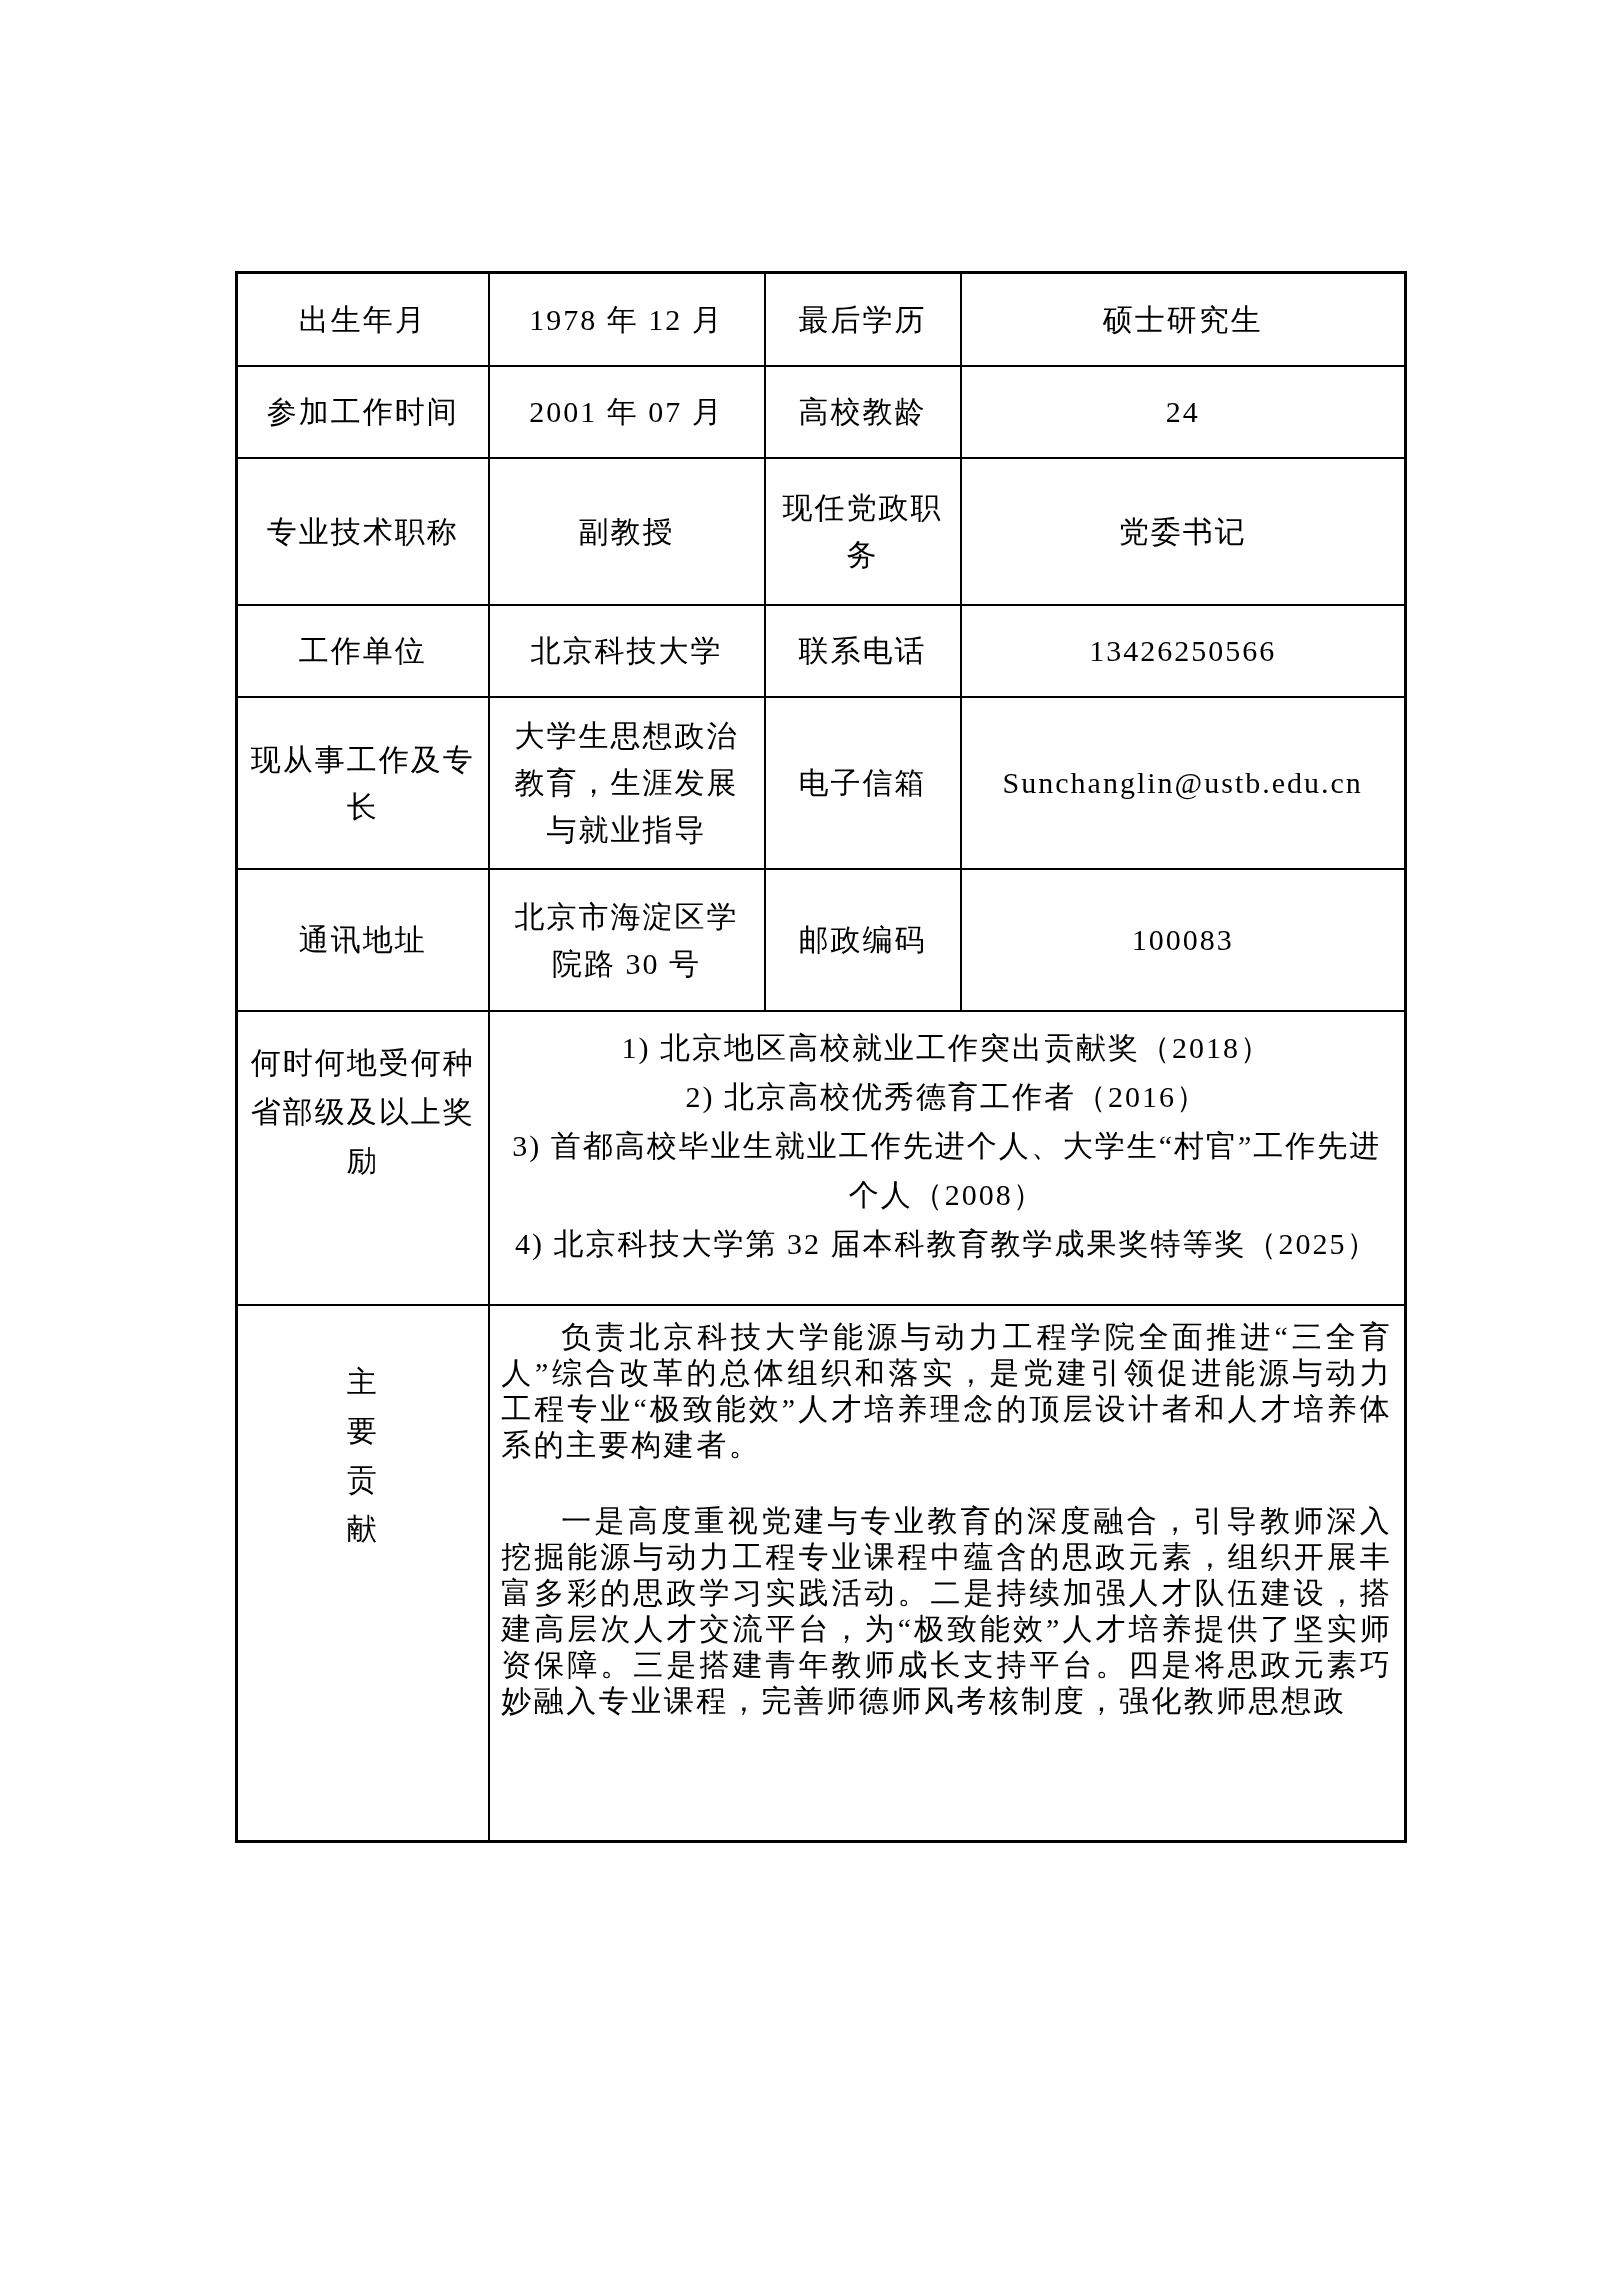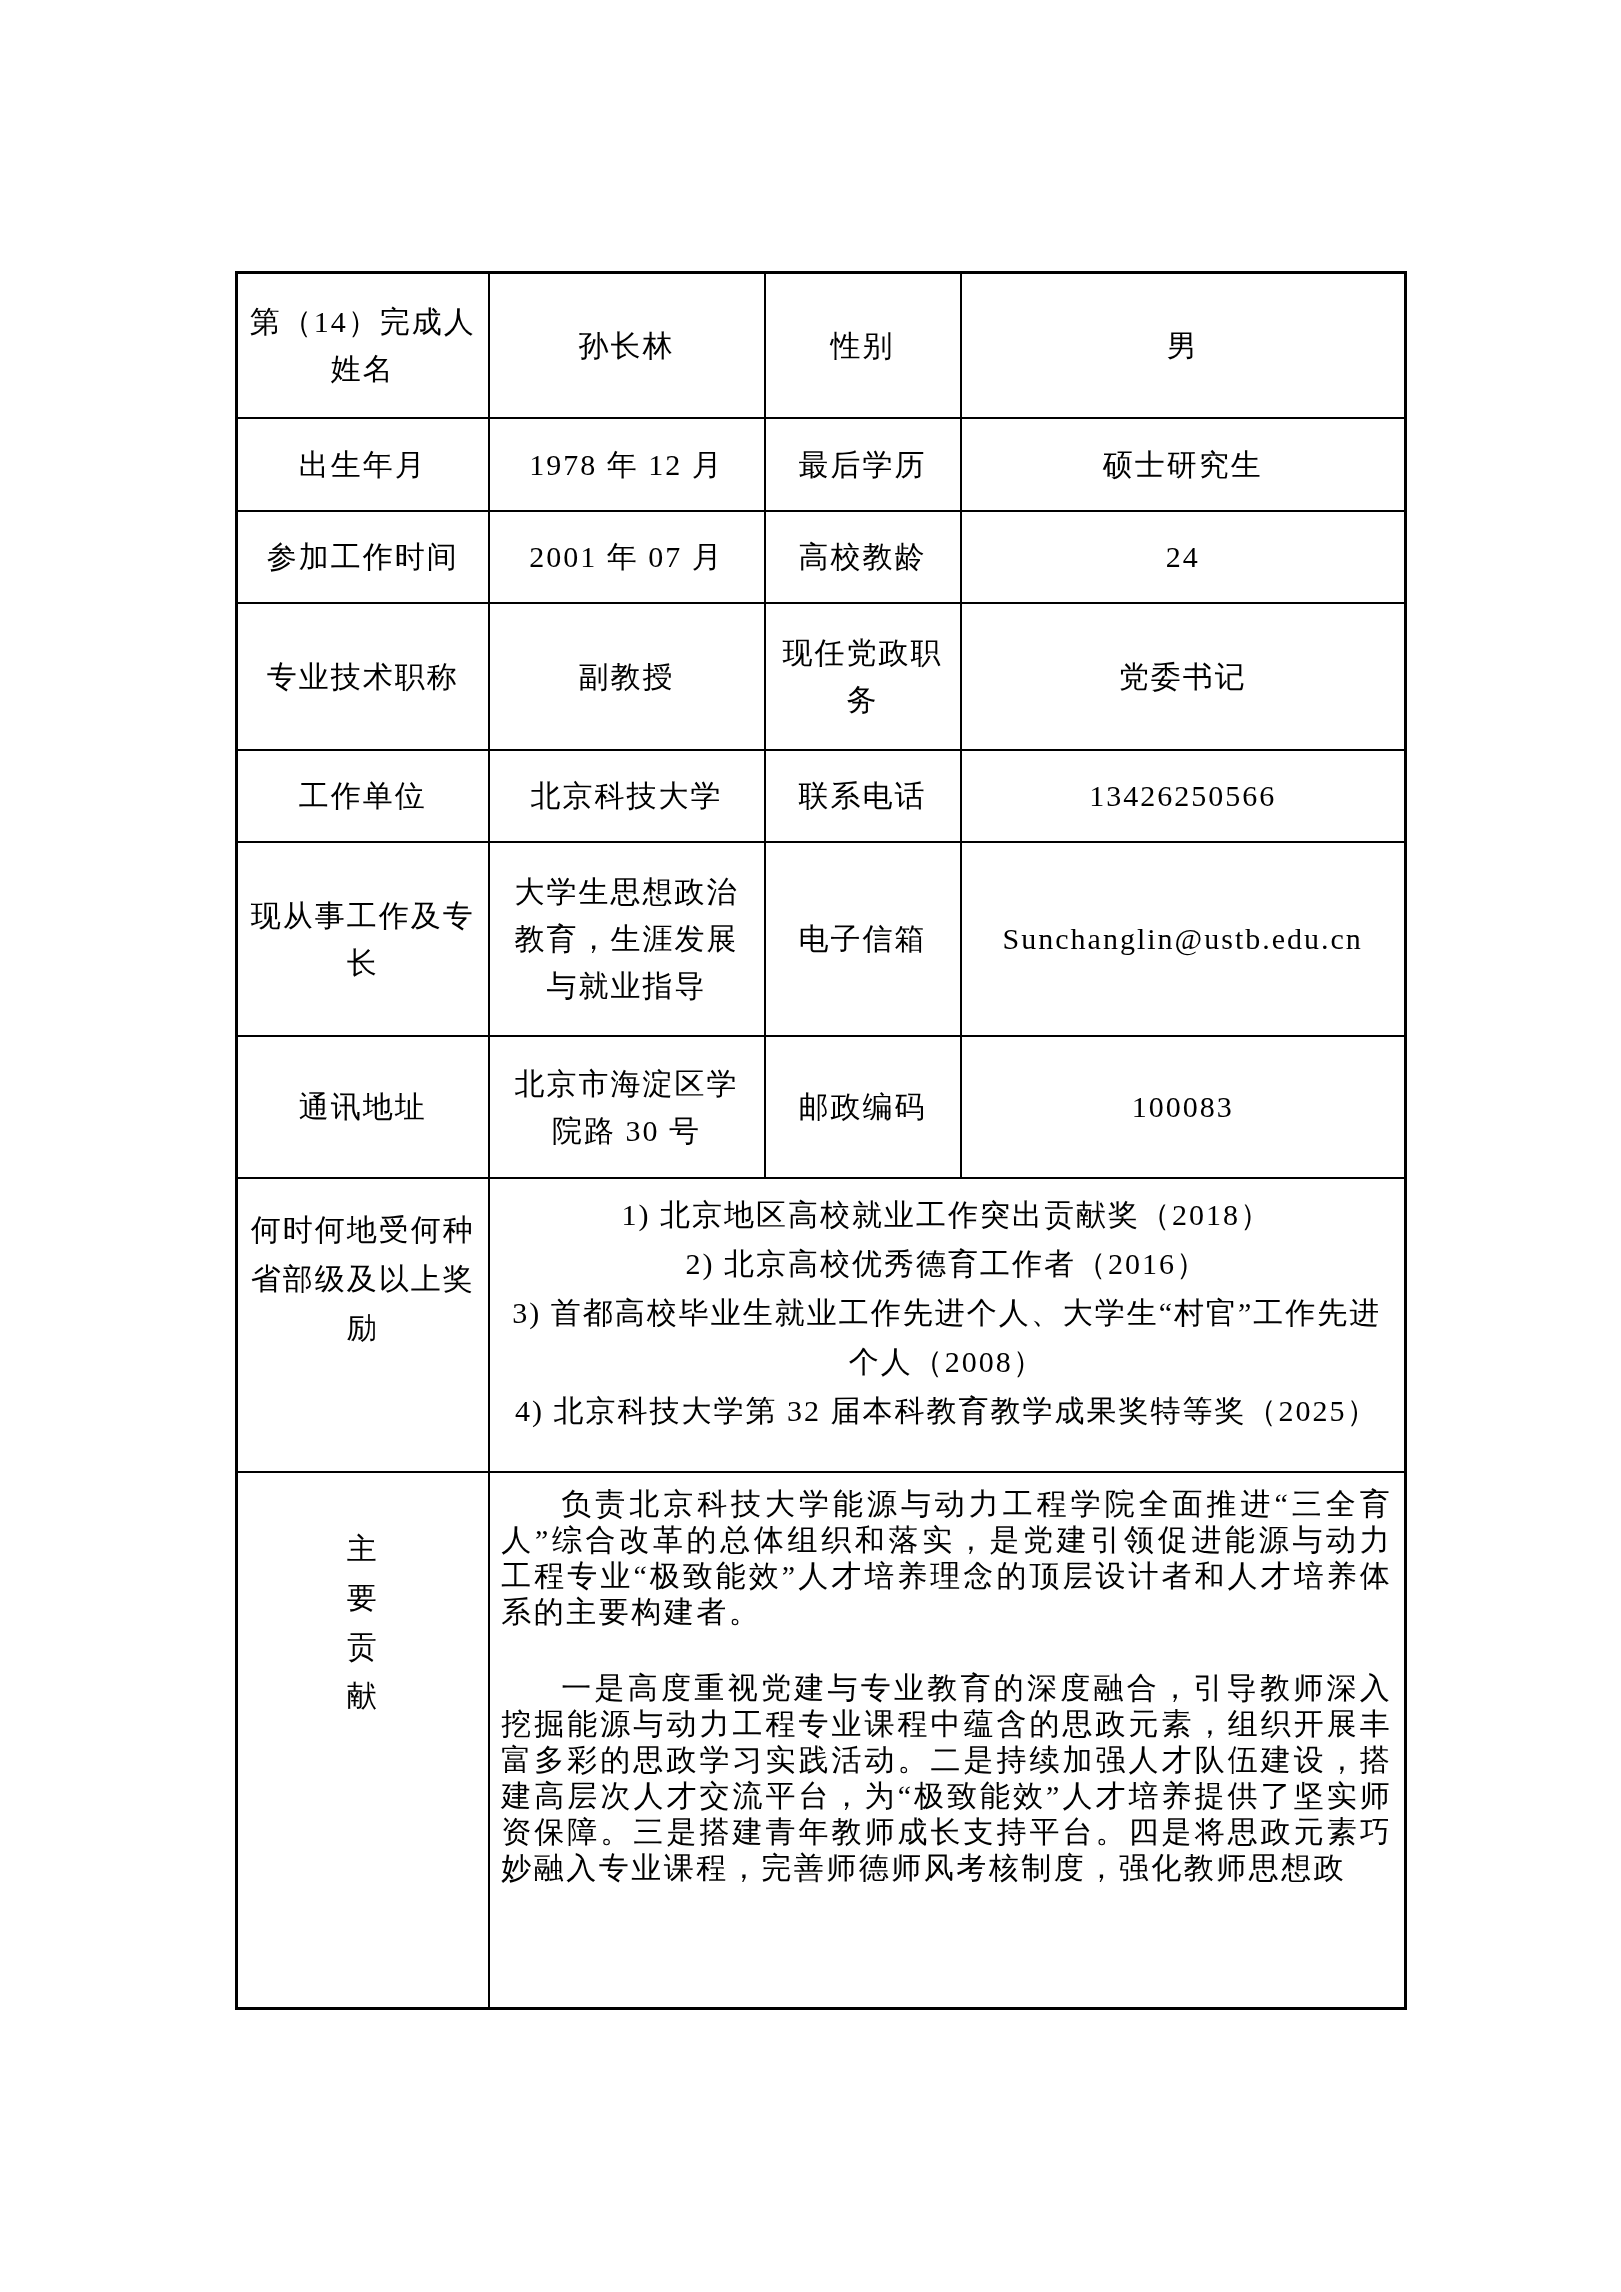--- a/index.html
+++ b/index.html
@@ -38,21 +38,21 @@
     vertical-align: middle;
     padding: 3.9px 7.8px;
     white-space: pre-line;
     overflow: hidden;
   }
   tr.r1 { height: 145px; }
   tr.r2 { height: 93px; }
   tr.r3 { height: 92px; }
   tr.r4 { height: 147px; }
   tr.r5 { height: 92px; }
-  tr.r6 { height: 194px; border-radius: 22px; }
+  tr.r6 { height: 172px; border-radius: 22px; }
   tr.r7 { height: 142px; }
   tr.r8 { height: 294px; }
   tr.r9 { height: 537px; }
   td.awards-label {
     vertical-align: top;
     padding-top: 26px;
     line-height: 49px;
   }
   td.awards-cell {
     text-align: center;
@@ -88,27 +88,20 @@
 
 <div class="page">
   <table class="form">
     <colgroup>
       <col class="c1">
         <col class="c2">
         <col class="c3">
         <col class="c4">
     </colgroup>
     <tbody>
-      <tr class="r1">
-        <td>第（14）完成人
-姓名</td>
-        <td>孙长林</td>
-        <td>性别</td>
-        <td>男</td>
-      </tr>
       <tr class="r2">
         <td>出生年月</td>
         <td>1978 年 12 月</td>
         <td>最后学历</td>
         <td>硕士研究生</td>
       </tr>
       <tr class="r3">
         <td>参加工作时间</td>
         <td>2001 年 07 月</td>
         <td>高校教龄</td>

